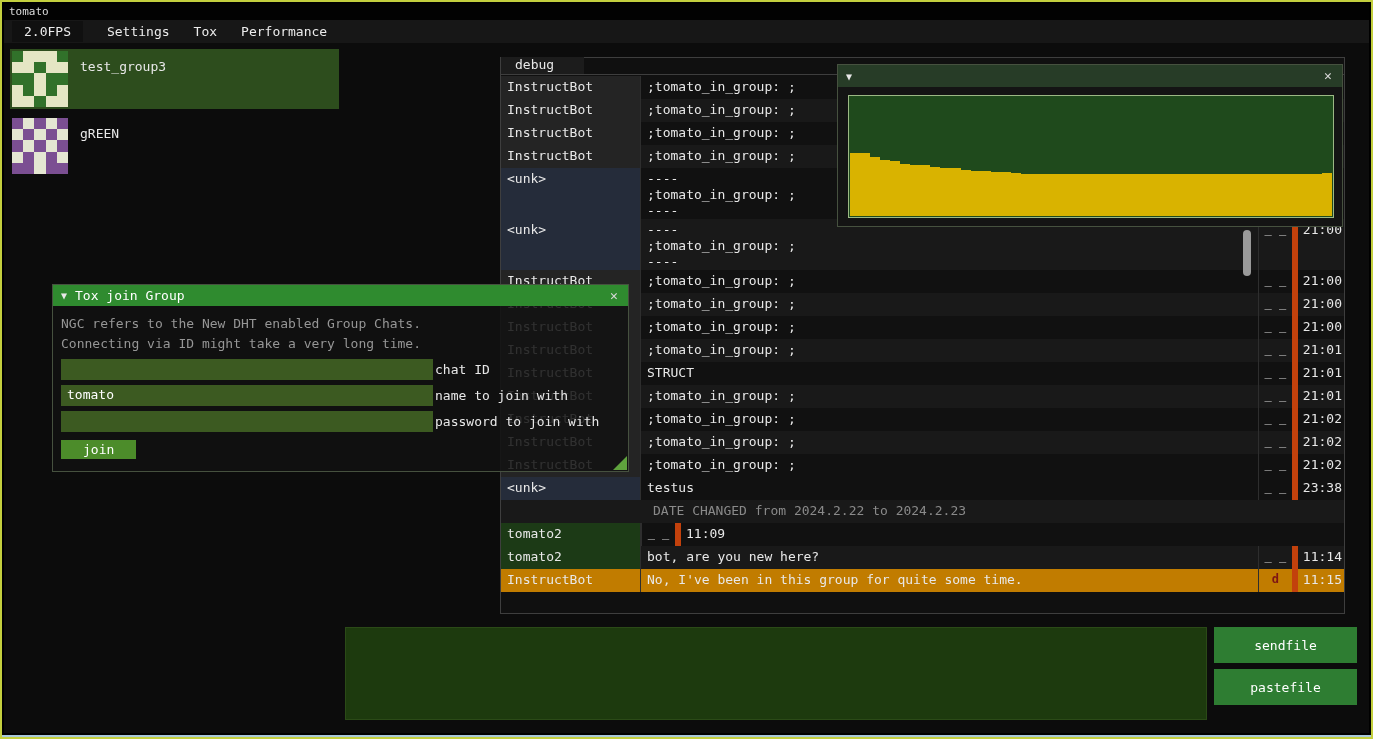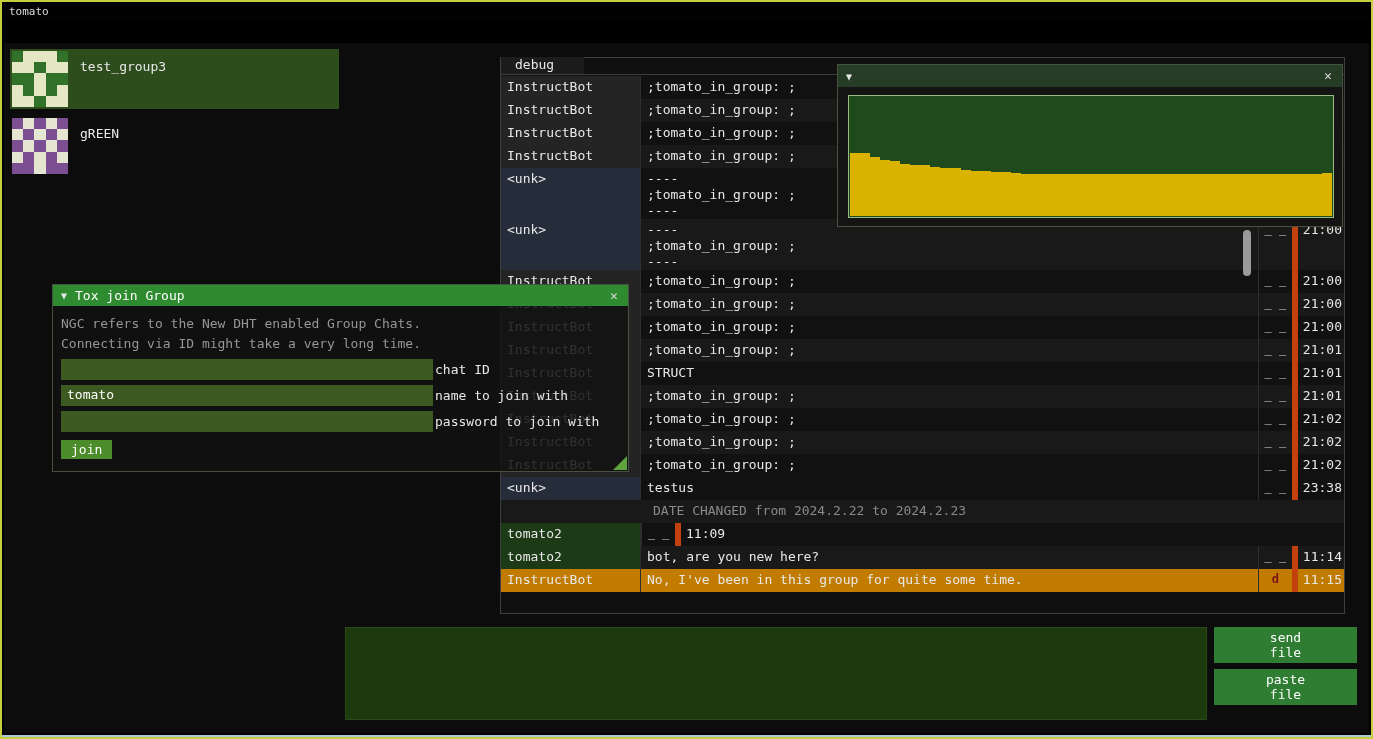--- a/index.html
+++ b/index.html
@@ -42,21 +42,21 @@
   .c-status{flex:0 0 34px;border-left:1px solid #2e2e2e;padding-top:3px;text-align:center;color:#d6d6d6;font-size:12px;white-space:nowrap}
   .c-time{flex:0 0 48px;border-left:6px solid #c2410c;padding:3px 2px 0 5px;white-space:nowrap}
   .date-row{color:#8a8a8a;padding:3px 0 0 152px;white-space:nowrap}
   .hl-orange{background:#c17c00}
   .hl-orange .c-name{background:#c17c00}
   .hl-orange .c-status{color:#7d1414;font-weight:bold}
   .chat-scroll-thumb{position:absolute;left:742px;top:172px;width:8px;height:46px;background:#9a9a9a;border-radius:4px}
 
   
   .composer-input{position:absolute;left:341px;top:584px;width:862px;height:93px;background:#1d3a0e;border:1px solid #2b4a17;color:#fff;font:inherit;resize:none;padding:4px 6px}
-  .btn-file{position:absolute;left:1210px;width:143px;height:36px;background:#2e7d32;color:#fff;display:flex;flex-direction:column;align-items:center;justify-content:center;line-height:16px;border:none;font:inherit;cursor:default}
+  .btn-file{position:absolute;left:1210px;width:143px;height:36px;background:#2e7d32;color:#fff;display:flex;align-items:center;justify-content:center;line-height:16px;border:none;font:inherit;cursor:default}
   .btn-send{top:584px}
   .btn-paste{top:626px}
 
   
   .fwin{position:absolute;border:1px solid #46513f}
   .win-titlebar{height:22px;display:flex;align-items:center;padding:0 4px 0 8px;color:#fff}
   .collapse-arrow{font-size:10px;margin-right:8px;color:#e8e8e8}
   .win-title{white-space:nowrap}
   .win-close{margin-left:auto;width:20px;height:18px;line-height:18px;text-align:center;color:#d8d8d8}
 
@@ -66,31 +66,38 @@
   .hist-bars{position:absolute;inset:1px;display:flex;align-items:flex-end}
   .hist-bars .bar{flex:1 1 auto;background:#d9b300}
 
   .join-window{left:50px;top:282px;width:577px;height:188px;background:rgba(17,17,17,0.86);z-index:30}
   .join-window .win-titlebar{background:#2f8b2f;height:21px}
   .join-body{padding:8px}
   .hint{color:#969696;line-height:20px;white-space:nowrap}
   .field-row{display:flex;align-items:center;margin-top:5px}
   .tinput{width:372px;height:21px;background:#3c5a21;padding:2px 6px;color:#fff;white-space:nowrap;overflow:hidden}
   .flabel{margin-left:2px;white-space:nowrap}
-  .btn-join{margin-top:8px;display:inline-block;background:#4c8c2a;color:#fff;padding:2px 10px;border:none;font:inherit;cursor:default}
+  .btn-join{margin-top:8px;display:inline-block;background:#4c8c2a;color:#fff;padding:2px 22px;border:none;font:inherit;cursor:default}
   .resize-grip{position:absolute;right:1px;bottom:1px;width:0;height:0;border-left:14px solid transparent;border-bottom:14px solid #5fa33d}
 </style>
 </head>
 <body>
 
 <div class="frame">
   <div class="titlebar">
     <span>tomato</span>
   </div>
 
+  <div class="menubar">
+    <div class="menu-item fps">2.0FPS</div>
+
+  <div class="menu-item">Settings</div>
+      <div class="menu-item">Tox</div>
+      <div class="menu-item">Performance</div>
+    </div>
 
   <div class="main">
     <div class="group-list">
         <div class="group-item selected">
           <div class="avatar">
             <div class="px" style="background: rgb(49, 113, 42);"></div>
             <div class="px" style="background: rgb(228, 230, 196);"></div>
             <div class="px" style="background: rgb(228, 230, 196);"></div>
             <div class="px" style="background: rgb(228, 230, 196);"></div>
             <div class="px" style="background: rgb(49, 113, 42);"></div>

